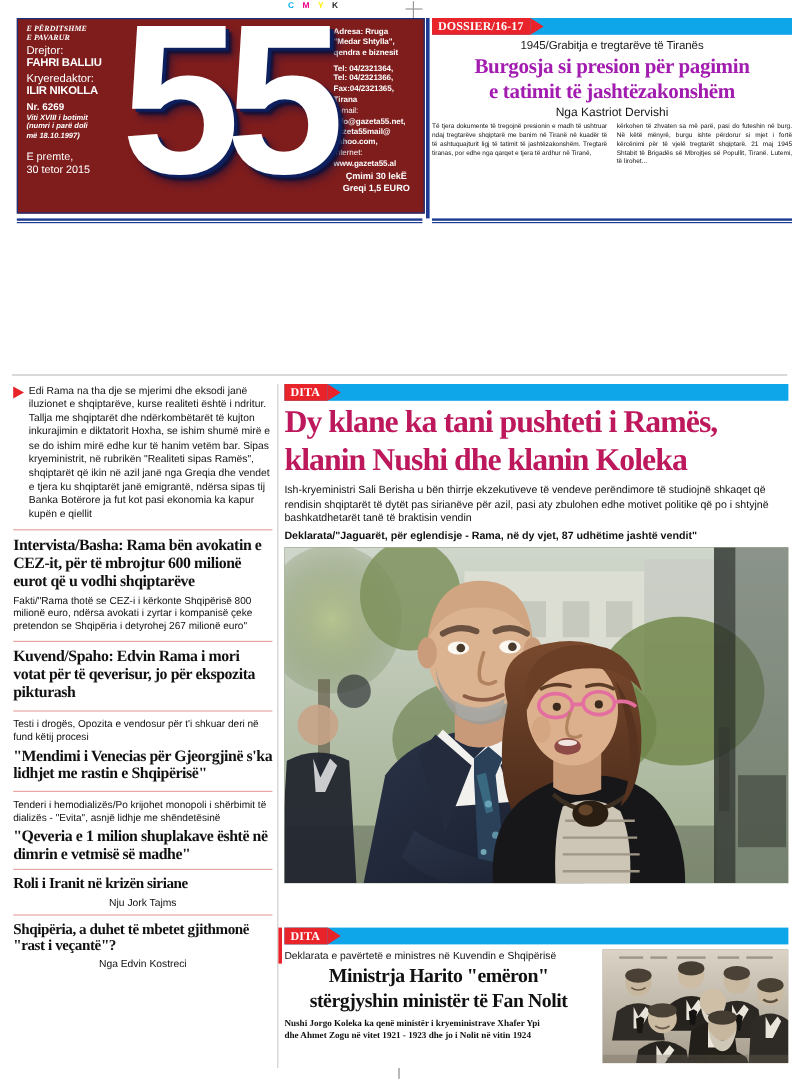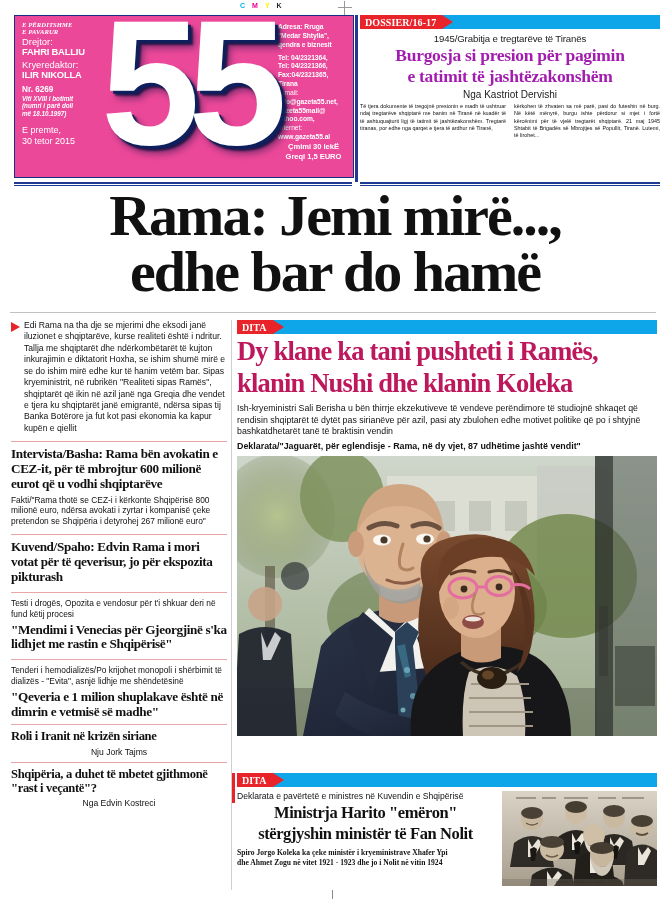--- a/index.html
+++ b/index.html
@@ -52,21 +52,21 @@
   .crosshair::before { left: 6px; top: 0; width: 1px; height: 14px; }
   .crosshair::after  { top: 6px; left: 0; height: 1px; width: 14px; }
 
   
   .masthead {
     position: absolute;
     left: 14px;
     top: 15px;
     width: 340px;
     height: 163px;
-    background: #ec4899;
+    background: #7f1d1d;
     border: 1px solid #16307f;
     display: flex;
     color: #fff;
   }
 
   .mast-left {
     width: 92px;
     padding: 5px 0 0 7px;
     line-height: 1.08;
   }
@@ -508,24 +508,20 @@
     <div class="dossier-head">Burgosja si presion për pagimin</div>
     <div class="dossier-head">e tatimit të jashtëzakonshëm</div>
     <div class="dossier-byline">Nga Kastriot Dervishi</div>
     <div class="dossier-cols">
       <div>Të tjera dokumente të tregojnë presionin e madh të ushtruar ndaj tregtarëve shqiptarë me banim në Tiranë në kuadër të të ashtuquajturit ligj të tatimit të jashtëzakonshëm. Tregtarë tiranas, por edhe nga qarqet e tjera të ardhur në Tiranë,</div>
       <div>kërkohen të zhvaten sa më parë, pasi do futeshin në burg. Në këtë mënyrë, burgu ishte përdorur si mjet i fortë kërcënimi për të vjelë tregtarët shqiptarë. 21 maj 1945 Shtabit të Brigadës së Mbrojtjes së Popullit, Tiranë. Lutemi, të lirohet...</div>
     </div>
   </div>
   <div class="rule-double-r"></div>
 
-  <div class="main-headline">
-    <div>Rama: Jemi mirë...,</div>
-    <div>edhe bar do hamë</div>
-  </div>
   <div class="rule-head-bottom"></div>
 
   <div class="leftcol">
 
     <div class="lead-para">
       <div class="arrow-red"></div>
       <div>Edi Rama na tha dje se mjerimi dhe eksodi janë iluzionet e shqiptarëve, kurse realiteti është i ndritur. Tallja me shqiptarët dhe ndërkombëtarët të kujton inkurajimin e diktatorit Hoxha, se ishim shumë mirë e se do ishim mirë edhe kur të hanim vetëm bar. Sipas kryeministrit, në rubrikën "Realiteti sipas Ramës", shqiptarët që ikin në azil janë nga Greqia dhe vendet e tjera ku shqiptarët janë emigrantë, ndërsa sipas tij Banka Botërore ja fut kot pasi ekonomia ka kapur kupën e qiellit</div>
     </div>
 
     <div class="hr-pink"></div>
@@ -714,21 +710,21 @@
   <div class="left-red-edge"></div>
   <div class="bottom-sec">
     <div class="tag-bar tag-bar-main">
       <div class="tag-red">DITA</div>
     </div>
     <div class="bottom-row">
       <div class="bottom-text">
         <div class="bt-kicker">Deklarata e pavërtetë e ministres në Kuvendin e Shqipërisë</div>
         <div class="bt-head">Ministrja Harito "emëron"</div>
         <div class="bt-head">stërgjyshin ministër të Fan Nolit</div>
-        <div class="bt-sub">Spiro Jorgo Koleka ka çeke ministër i kryeministrave Xhafer Ypi</div>
+        <div class="bt-sub">Nushi Jorgo Koleka ka qenë ministër i kryeministrave Xhafer Ypi</div>
         <div class="bt-sub" style="margin-top:0">dhe Ahmet Zogu në vitet 1921 - 1923 dhe jo i Nolit në vitin 1924</div>
       </div>
 
       <div class="photo-bottom">
         <svg width="155" height="95" viewBox="0 0 155 95" xmlns="http://www.w3.org/2000/svg" aria-hidden="true">
           <defs>
             <linearGradient id="oldbg" x1="0" y1="0" x2="0" y2="1">
               <stop offset="0%" stop-color="#dad3c6"></stop>
               <stop offset="100%" stop-color="#a79e8e"></stop>
             </linearGradient>

